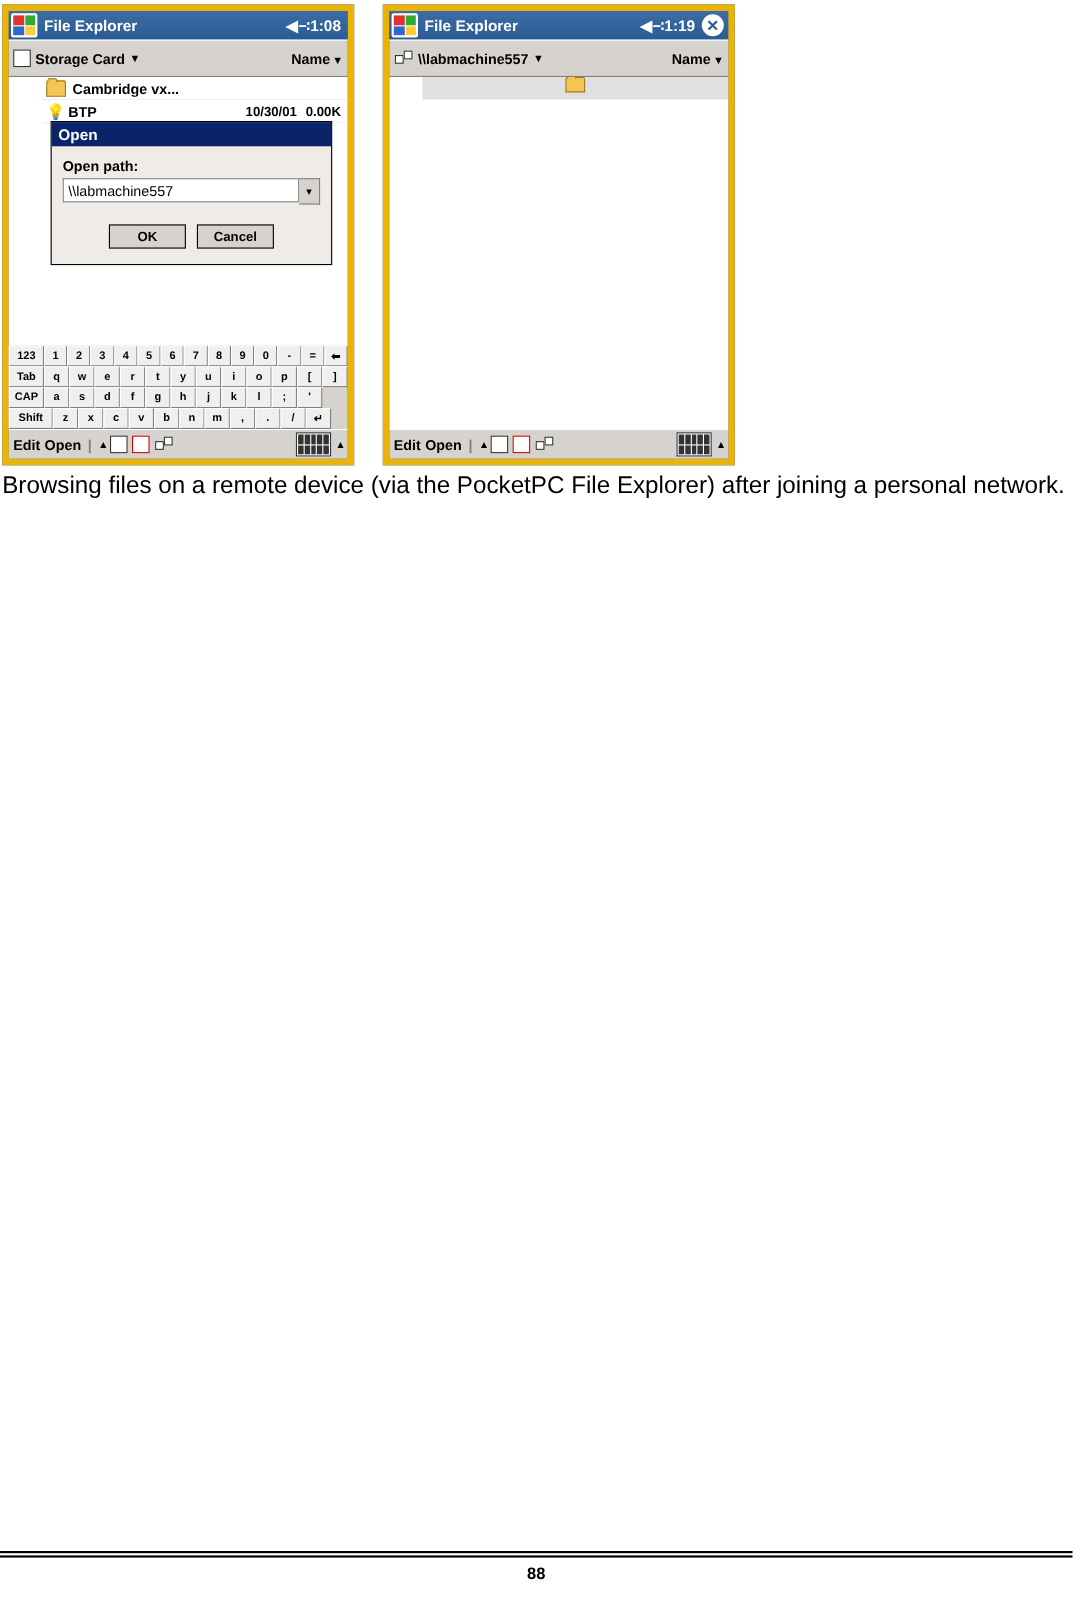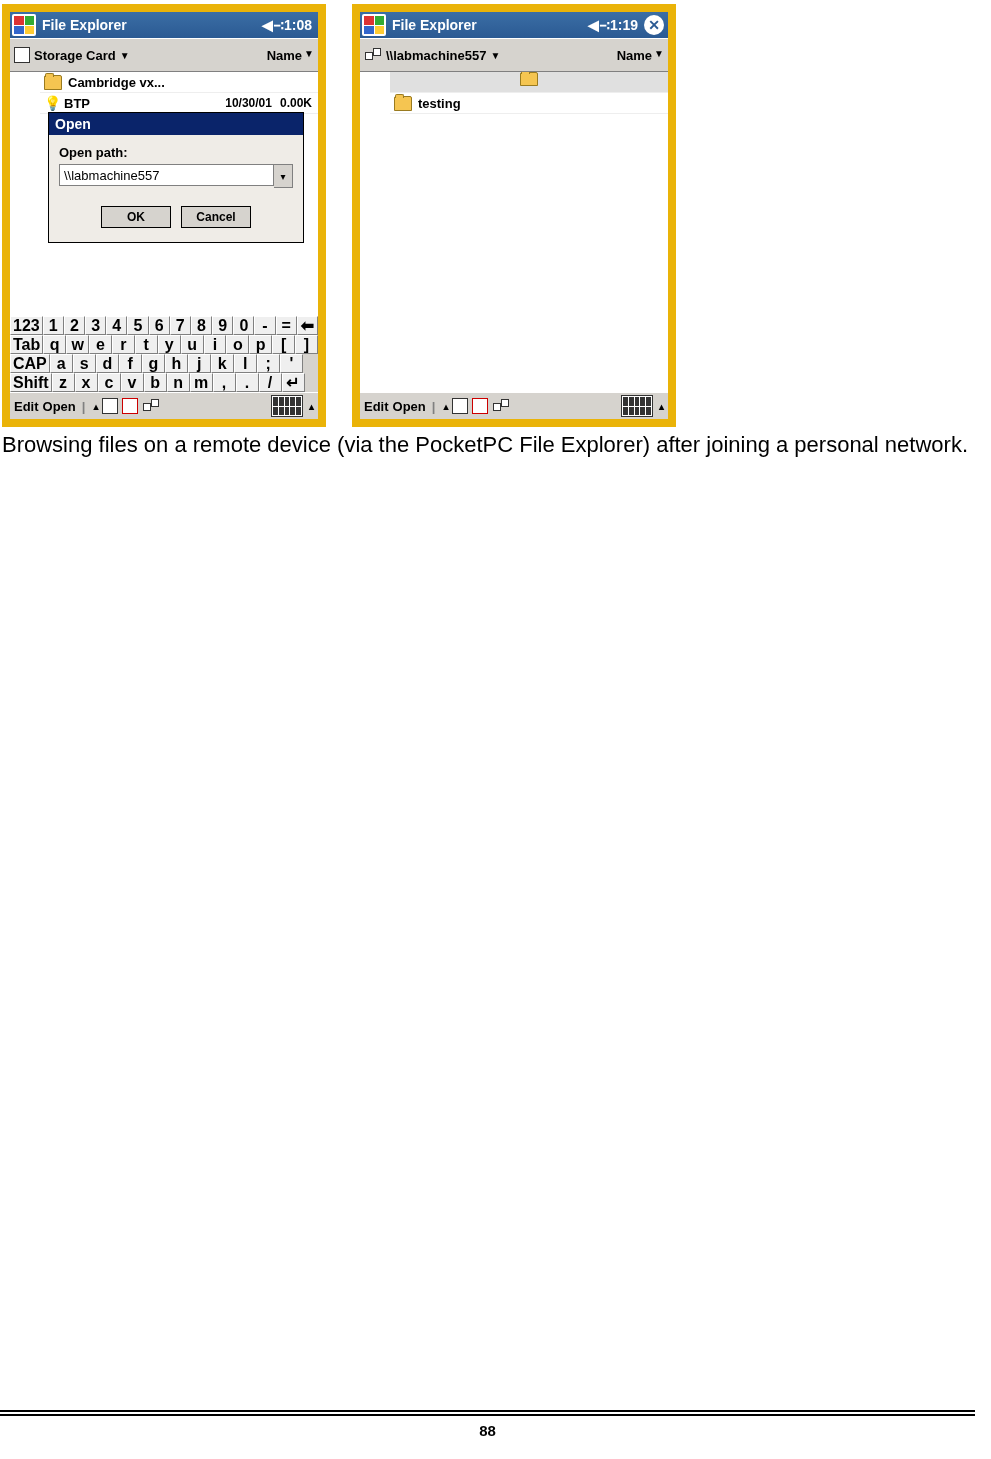--- a/index.html
+++ b/index.html
@@ -13,21 +13,21 @@
   }
   .page {
     padding: 4px 2px;
   }
   .shots {
     display: flex;
     gap: 26px;
   }
   .device {
     width: 308px;
-    border: 8px solid #eab308;
+    border: 6px solid #eab308;
     background: #1d4ed8;
     display: flex;
     flex-direction: column;
   }
   .titlebar {
     height: 26px;
     background: linear-gradient(to bottom, #3b6ea5, #2b5a93);
     color: #fff;
     display: flex;
     align-items: center;
@@ -65,21 +65,21 @@
     height: 24px;
     background: #d6d3ce;
     border-top: 1px solid #fff;
     border-bottom: 1px solid #808080;
     display:flex; align-items:center;
     font-family: Tahoma, sans-serif;
     font-size: 13px; font-weight:bold;
     padding: 4px 4px;
   }
   .toolbar .loc { display:flex; align-items:center; gap:4px; flex:1;}
-  .toolbar .sort { display:flex; align-items:flex-start; gap:2px;}
+  .toolbar .sort { display:flex; align-items:flex-end; gap:2px;}
   .dd-arrow { font-size:10px; }
   .card-icon {
     width:14px;height:14px;border:1px solid #333;background:#fff;
     position:relative;
   }
   .net-icon {
     width:16px;height:14px; position:relative;
   }
   .net-icon::before{
     content:""; position:absolute; left:0;top:4px;width:6px;height:6px;background:#fff;border:1px solid #333;
@@ -133,21 +133,21 @@
     width:18px;height:22px;border:1px solid #808080;border-left:none;
     background:#d6d3ce; display:flex;align-items:center;justify-content:center;font-size:10px;
   }
   .dialog-buttons { display:flex; gap:10px; justify-content:center; margin-top:18px; margin-bottom:4px;}
   .btn {
     width:70px; height:22px; font-size:12px; font-family:inherit;
     background:#d6d3ce; border:1px solid #000; font-weight:bold;
   }
   
   .keyboard {
-    background:#d6d3ce; font-family: Tahoma, sans-serif; font-size:16px; font-weight:bold;
+    background:#d6d3ce; font-family: Tahoma, sans-serif; font-size:10px; font-weight:bold;
   }
   .krow { display:flex; }
   .key {
     height:19px; border:1px solid #808080; border-top:1px solid #fff; border-left:1px solid #fff;
     background:#efefef;
     display:flex;align-items:center;justify-content:center;
     box-sizing:border-box;
   }
   .kw { width:23px; }
   .kmod { flex:0 0 auto; padding:0 2px; min-width:32px;}
@@ -354,24 +354,20 @@
         <div class="sort">
           <span>Name</span>
           <span class="dd-arrow">▼</span>
         </div>
       </div>
       <div class="filelist" style="min-height:320px">
         <div class="row selected">
           <span class="folder-icon"></span>
           <span class="name">Dev</span>
         </div>
-        <div class="row">
-          <span class="folder-icon"></span>
-          <span class="name">testing</span>
-        </div>
       </div>
       <div class="bottombar">
         <span>Edit</span>
         <span>Open</span>
         <span class="sep">|</span>
         <span class="up-tri">▴</span>
         <span class="mini-icon sd"></span>
         <span class="mini-icon sd active"></span>
         <span class="mini-icon">
             <span class="net-icon"></span>

